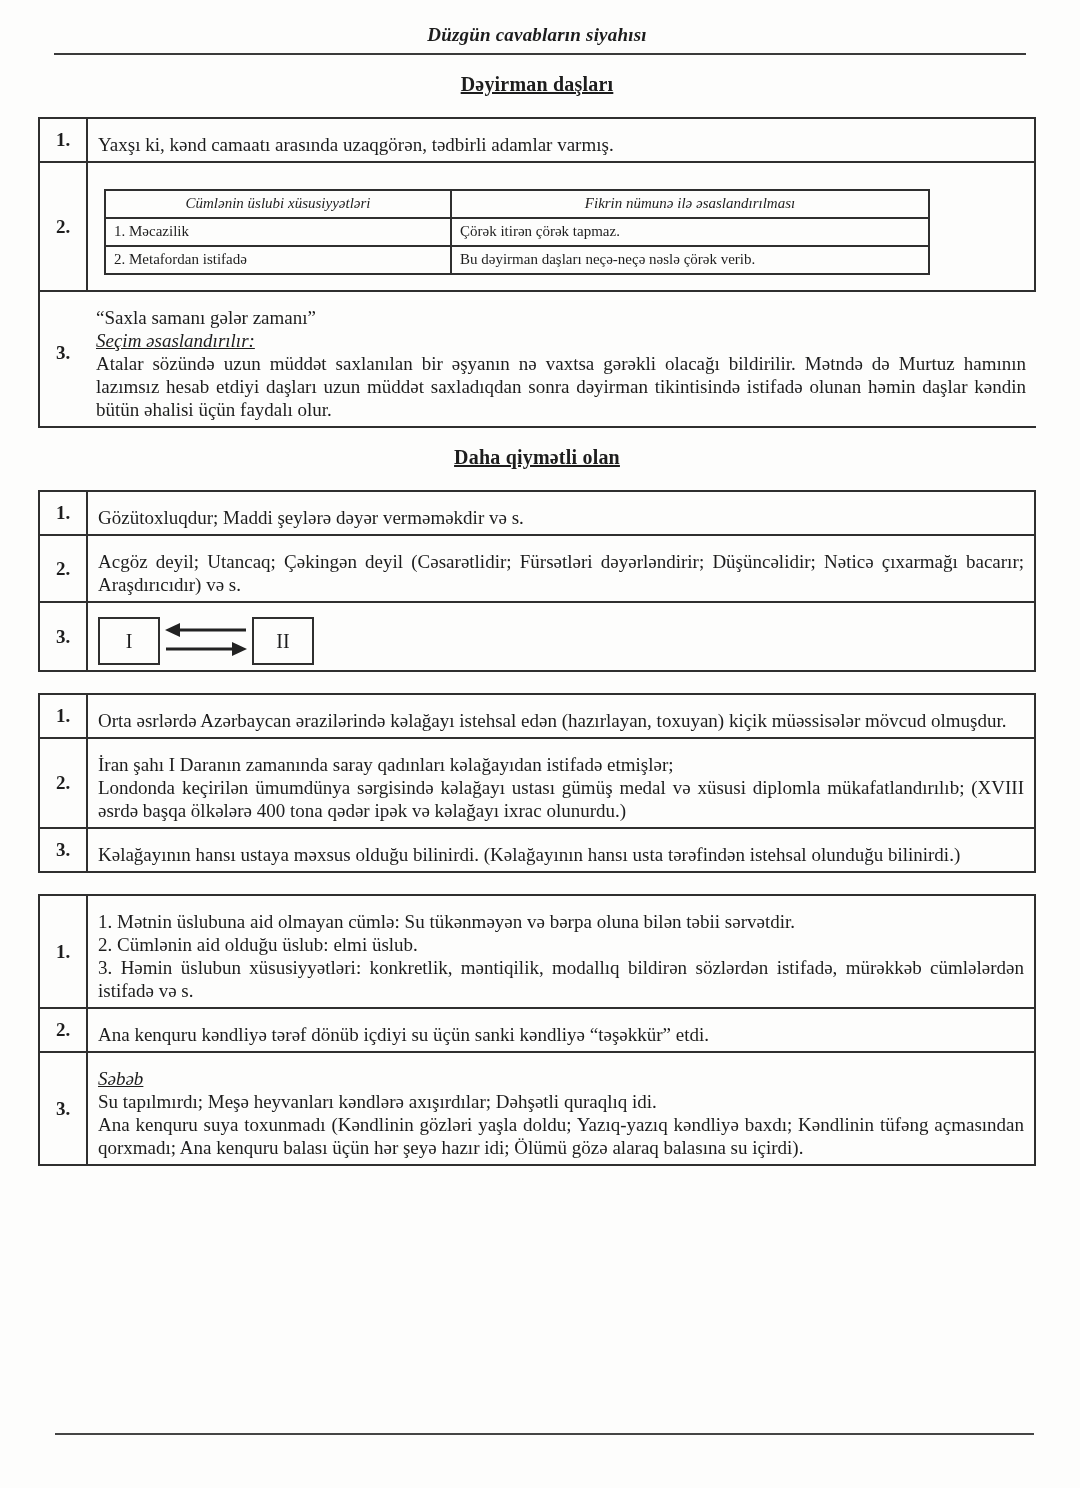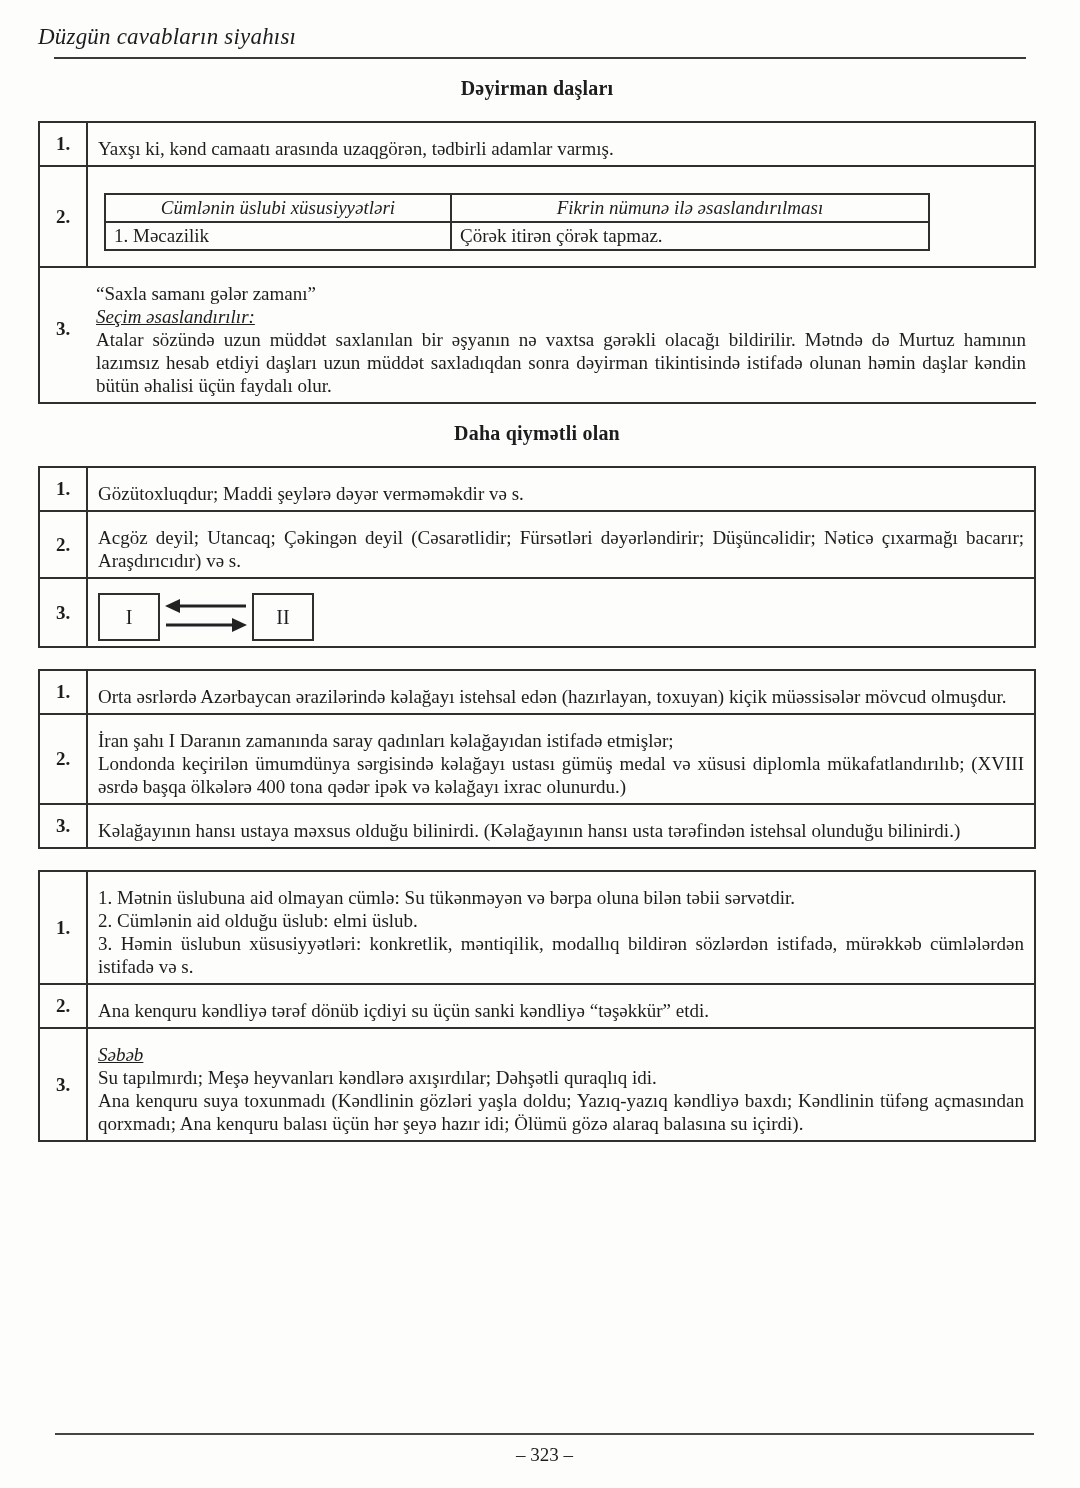--- a/index.html
+++ b/index.html
@@ -6,26 +6,26 @@
   .page {
     position:relative;
     width:1080px; height:1488px;
     background:#fdfdfc;
     font-family:"Liberation Serif", serif;
     color:#1d1d1d;
     overflow:hidden;
   }
   .content { padding:24px 44px 0 38px; }
 
-  .running-head { font-style:italic; font-size:23px; letter-spacing:0.2px; }
+  .running-head { text-align:center; font-style:italic; font-size:19px; letter-spacing:0.2px;font-weight:bold; }
   .rh-rule { border-top:2px solid #3a3a3a; margin:7px 10px 0 16px; }
 
   h2.section-title {
     text-align:center; font-size:20px; font-weight:bold;
-    margin:18px 0 0 0; letter-spacing:0.2px;
+    margin:18px 0 0 0; letter-spacing:0.2px;text-decoration:underline;
   }
 
   .tbl { margin-top:21px; border:2px solid #2f2f2f; }
   .trow { display:flex; border-top:2px solid #2f2f2f; }
   .trow:first-child { border-top:none; }
   .num {
     flex:0 0 46px; border-right:2px solid #2f2f2f;
     display:flex; align-items:center; justify-content:center;
     font-weight:bold; font-size:19px;
   }
@@ -38,21 +38,21 @@
   .tbl-1 .trow { border-right:2px solid #2f2f2f; }
   .tbl-1 .trow.r3 { border-right:none; }
   .tbl-1 .trow.r3 .num { border-right:none; align-items:flex-start; padding-top:50px; }
 
   
   table.inner {
     border-collapse:collapse; margin:12px 0 10px 6px; width:826px;
     table-layout:fixed;
   }
   table.inner th, table.inner td {
-    border:2px solid #2f2f2f; font-size:19px; line-height:23px;
+    border:2px solid #2f2f2f; font-size:15px; line-height:23px;
     padding:1px 8px 2px 8px; font-weight:normal;
   }
   table.inner th { font-style:italic; text-align:center; }
   table.inner col.c1 { width:346px; }
 
   
   .diagram { display:flex; align-items:center; height:48px; }
   .dbox {
     width:58px; height:44px; border:2px solid #2f2f2f;
     display:flex; align-items:center; justify-content:center;
@@ -92,20 +92,24 @@
             <thead>
               <tr>
                 <th>Cümlənin üslubi xüsusiyyətləri</th>
                 <th>Fikrin nümunə ilə  əsaslandırılması</th>
               </tr>
             </thead>
             <tbody>
               <tr>
                 <td>1. Məcazilik</td>
                 <td>Çörək itirən çörək tapmaz.</td>
+              </tr>
+              <tr>
+                <td>2. Metafordan istifadə</td>
+                <td>Bu dəyirman daşları neçə-neçə nəslə çörək verib.</td>
               </tr>
             </tbody>
           </table>
         </div>
       </div>
       <div class="trow r3">
         <div class="num">3.</div>
         <div class="cell">
           <div>“Saxla samanı gələr zamanı”</div>
           <div class="ital">Seçim əsaslandırılır:</div>
@@ -181,15 +185,14 @@
           <div>Su tapılmırdı; Meşə heyvanları kəndlərə axışırdılar;  Dəhşətli quraqlıq idi.</div>
           <div class="just">Ana kenquru suya toxunmadı (Kəndlinin gözləri yaşla doldu; Yazıq-yazıq kəndliyə baxdı; Kəndlinin tüfəng açmasından qorxmadı; Ana kenquru balası üçün hər şeyə hazır idi; Ölümü gözə alaraq balasına su içirdi).</div>
         </div>
       </div>
     </div>
 
   </div>
 
   <div class="footer">
     <div class="footer-rule"></div>
-    <div class="page-num">– 323 –</div>
   </div>
 </div>
 
 </body></html>

